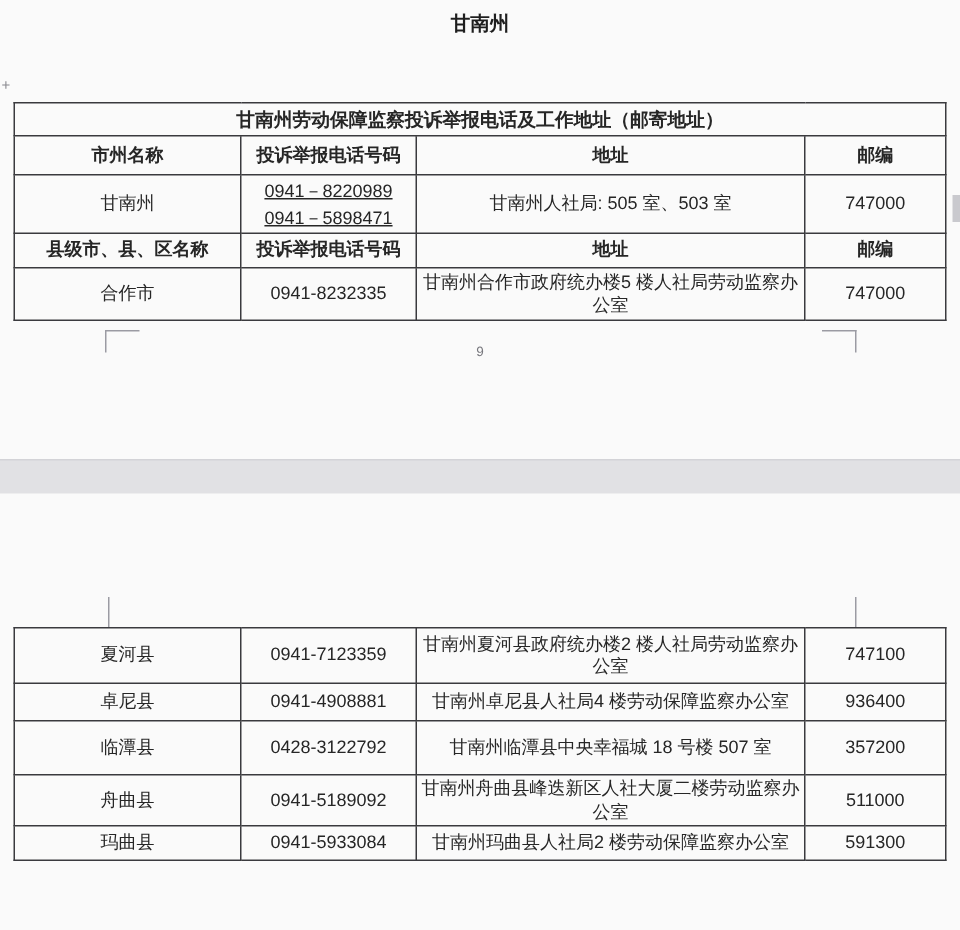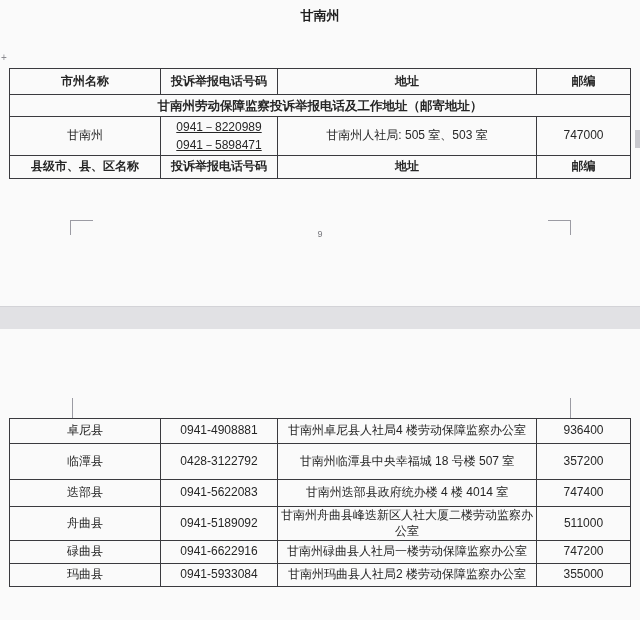--- a/index.html
+++ b/index.html
@@ -55,43 +55,49 @@
 <span class="anchor-plus">+</span>
 
 <table class="tbl tbl1">
   <colgroup>
       <col style="width:151px">
       <col style="width:117px">
       <col style="width:259px">
       <col style="width:94px">
     </colgroup>
   <tbody>
-      <tr style="height:26px">
+      <tr style="height:22px">
+    <td class="cap" colspan="4">甘南州劳动保障监察投诉举报电话及工作地址（邮寄地址）</td>
+  </tr>
+  <tr style="height:26px">
     <td class="hd">市州名称</td>
     <td class="hd">投诉举报电话号码</td>
     <td class="hd">地址</td>
     <td class="hd">邮编</td>
-  </tr>
-  <tr style="height:22px">
-    <td class="cap" colspan="4">甘南州劳动保障监察投诉举报电话及工作地址（邮寄地址）</td>
   </tr>
   <tr style="height:39px">
     <td>甘南州</td>
     <td>
       <div class="phline">0941－8220989</div>
       <div class="phline">0941－5898471</div>
     </td>
     <td>甘南州人社局: 505 室、503 室</td>
     <td>747000</td>
   </tr>
   <tr style="height:23px">
     <td class="hd">县级市、县、区名称</td>
     <td class="hd">投诉举报电话号码</td>
     <td class="hd">地址</td>
     <td class="hd">邮编</td>
+  </tr>
+  <tr style="height:35px">
+    <td>合作市</td>
+    <td>0941-8232335</td>
+    <td>甘南州合作市政府统办楼5 楼人社局劳动监察办公室</td>
+    <td>747000</td>
   </tr>
 </tbody>
   </table>
 
 <div class="mark mark-bl"></div>
 <div class="mark mark-br"></div>
 
 <div class="pagenum">9</div>
 
 <div class="pagegap"></div>
@@ -101,50 +107,44 @@
 <div class="mark mark-tr"></div>
 
 <table class="tbl tbl2">
   <colgroup>
       <col style="width:151px">
       <col style="width:117px">
       <col style="width:259px">
       <col style="width:94px">
     </colgroup>
   <tbody>
+      <tr style="height:37px">
+    <td>夏河县</td>
+    <td>0941-7123359</td>
+    <td>甘南州夏河县政府统办楼2 楼人社局劳动监察办公室</td>
+    <td>747100</td>
+  </tr>
   <tr style="height:25px">
     <td>卓尼县</td>
     <td>0941-4908881</td>
     <td>甘南州卓尼县人社局4 楼劳动保障监察办公室</td>
     <td>936400</td>
   </tr>
   <tr style="height:36px">
     <td>临潭县</td>
     <td>0428-3122792</td>
     <td>甘南州临潭县中央幸福城 18 号楼 507 室</td>
     <td>357200</td>
   </tr>
-  <tr style="height:27px">
-    <td>迭部县</td>
-    <td>0941-5622083</td>
-    <td>甘南州迭部县政府统办楼 4 楼 4014 室</td>
-    <td>747400</td>
-  </tr>
   <tr style="height:34px">
     <td>舟曲县</td>
     <td>0941-5189092</td>
     <td>甘南州舟曲县峰迭新区人社大厦二楼劳动监察办公室</td>
     <td>511000</td>
   </tr>
   <tr style="height:23px">
-    <td>碌曲县</td>
-    <td>0941-6622916</td>
-    <td>甘南州碌曲县人社局一楼劳动保障监察办公室</td>
-    <td>747200</td>
-  </tr>
-  <tr style="height:23px">
     <td>玛曲县</td>
     <td>0941-5933084</td>
     <td>甘南州玛曲县人社局2 楼劳动保障监察办公室</td>
-    <td>355000</td>
+    <td>591300</td>
   </tr>
 </tbody>
   </table>
 
 </body></html>

